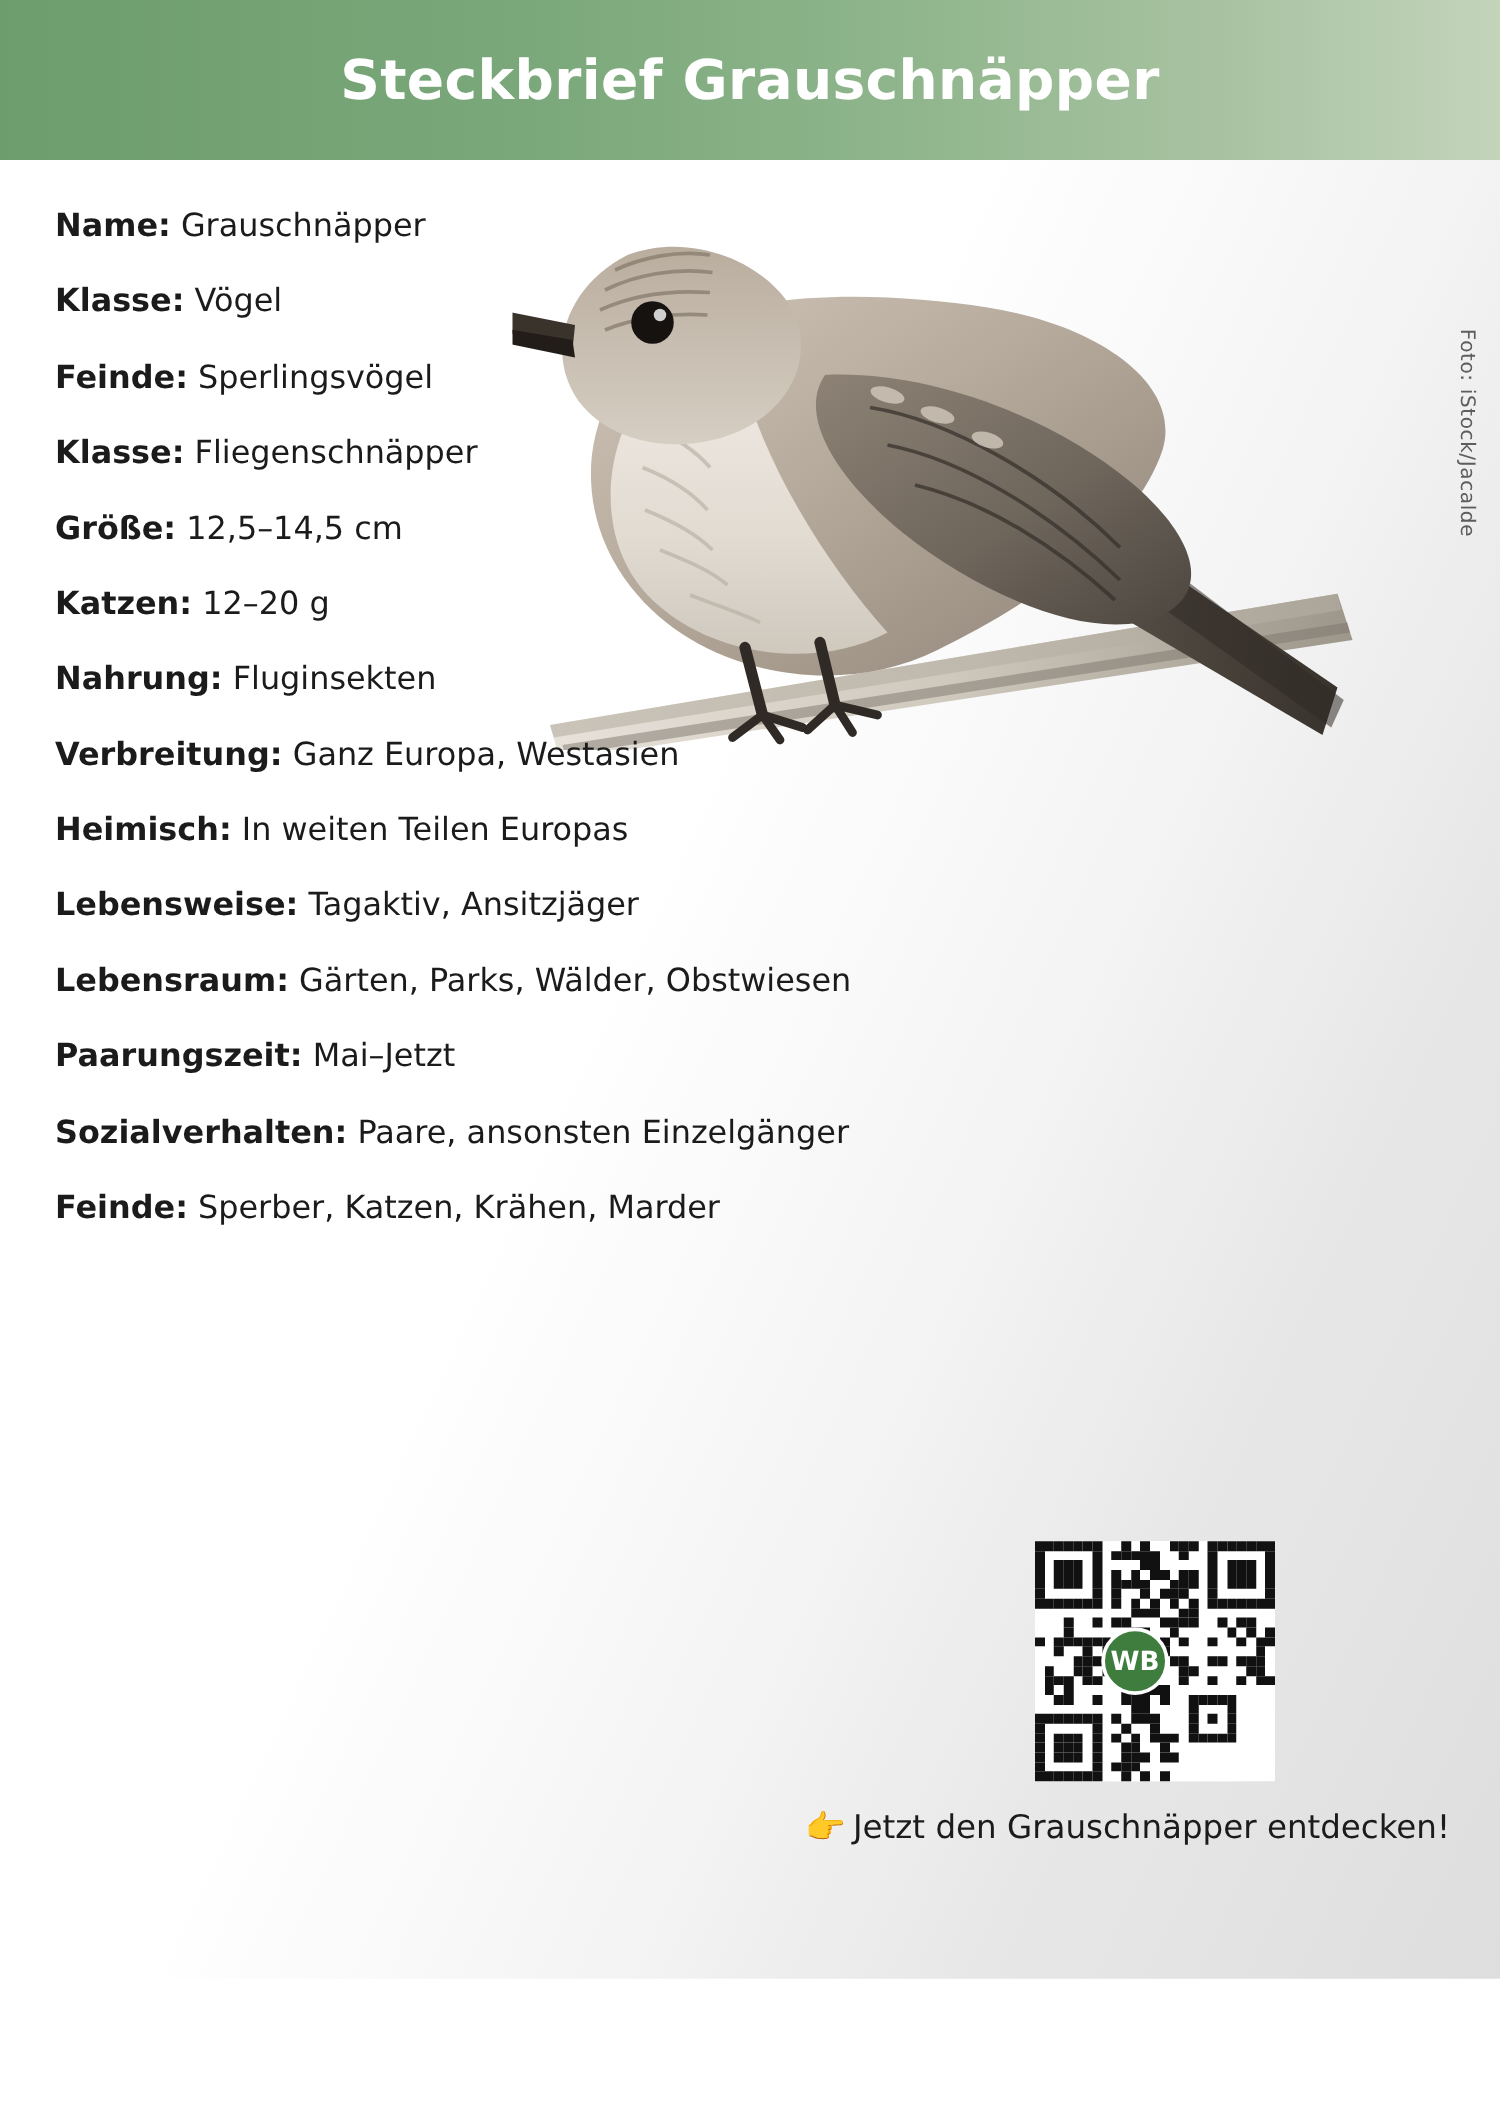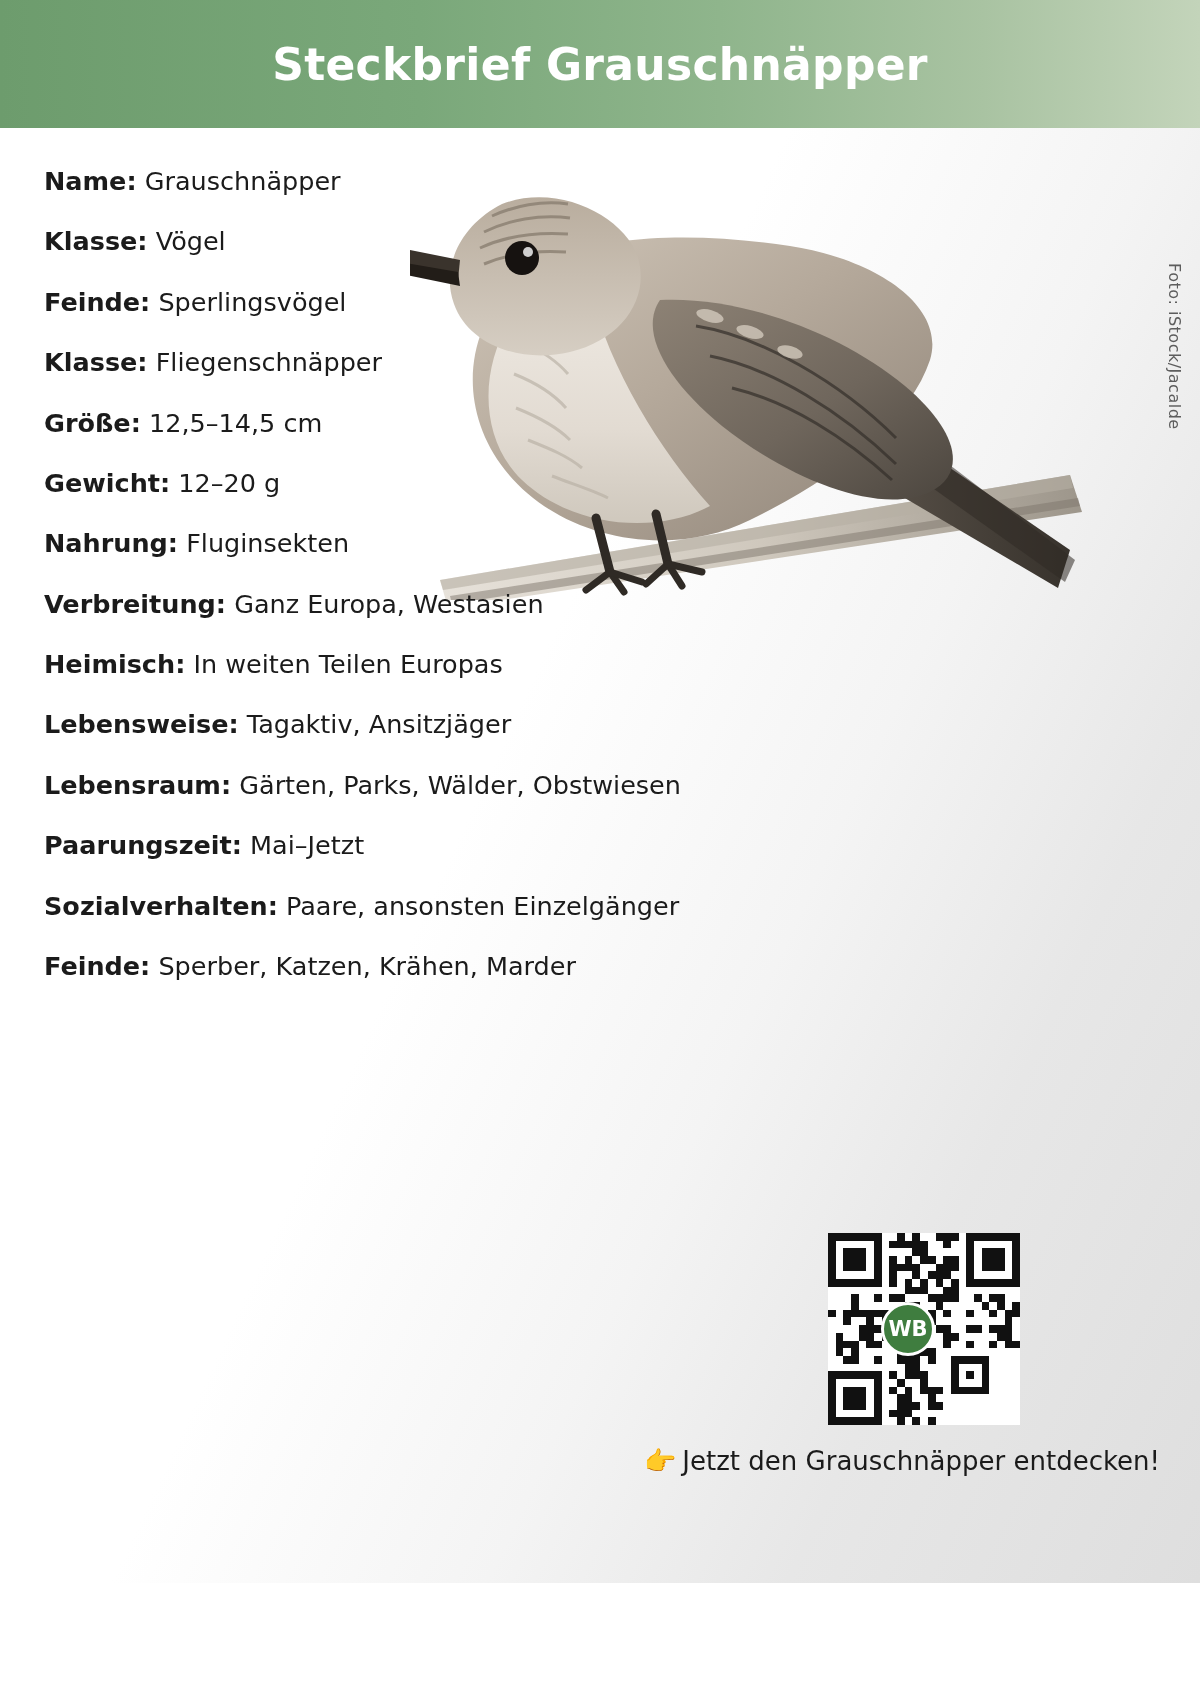--- a/index.html
+++ b/index.html
@@ -303,21 +303,21 @@
       </div>
       <div class="fact">
         <span class="lbl">Klasse:</span>
         <span class="val">Fliegenschnäpper</span>
       </div>
       <div class="fact">
         <span class="lbl">Größe:</span>
         <span class="val">12,5–14,5 cm</span>
       </div>
       <div class="fact">
-        <span class="lbl">Gewicht:</span>
+        <span class="lbl">Katzen:</span>
         <span class="val">12–20 g</span>
       </div>
       <div class="fact">
         <span class="lbl">Nahrung:</span>
         <span class="val">Fluginsekten</span>
       </div>
       <div class="fact">
         <span class="lbl">Verbreitung:</span>
         <span class="val">Ganz Europa, Westasien</span>
       </div>

